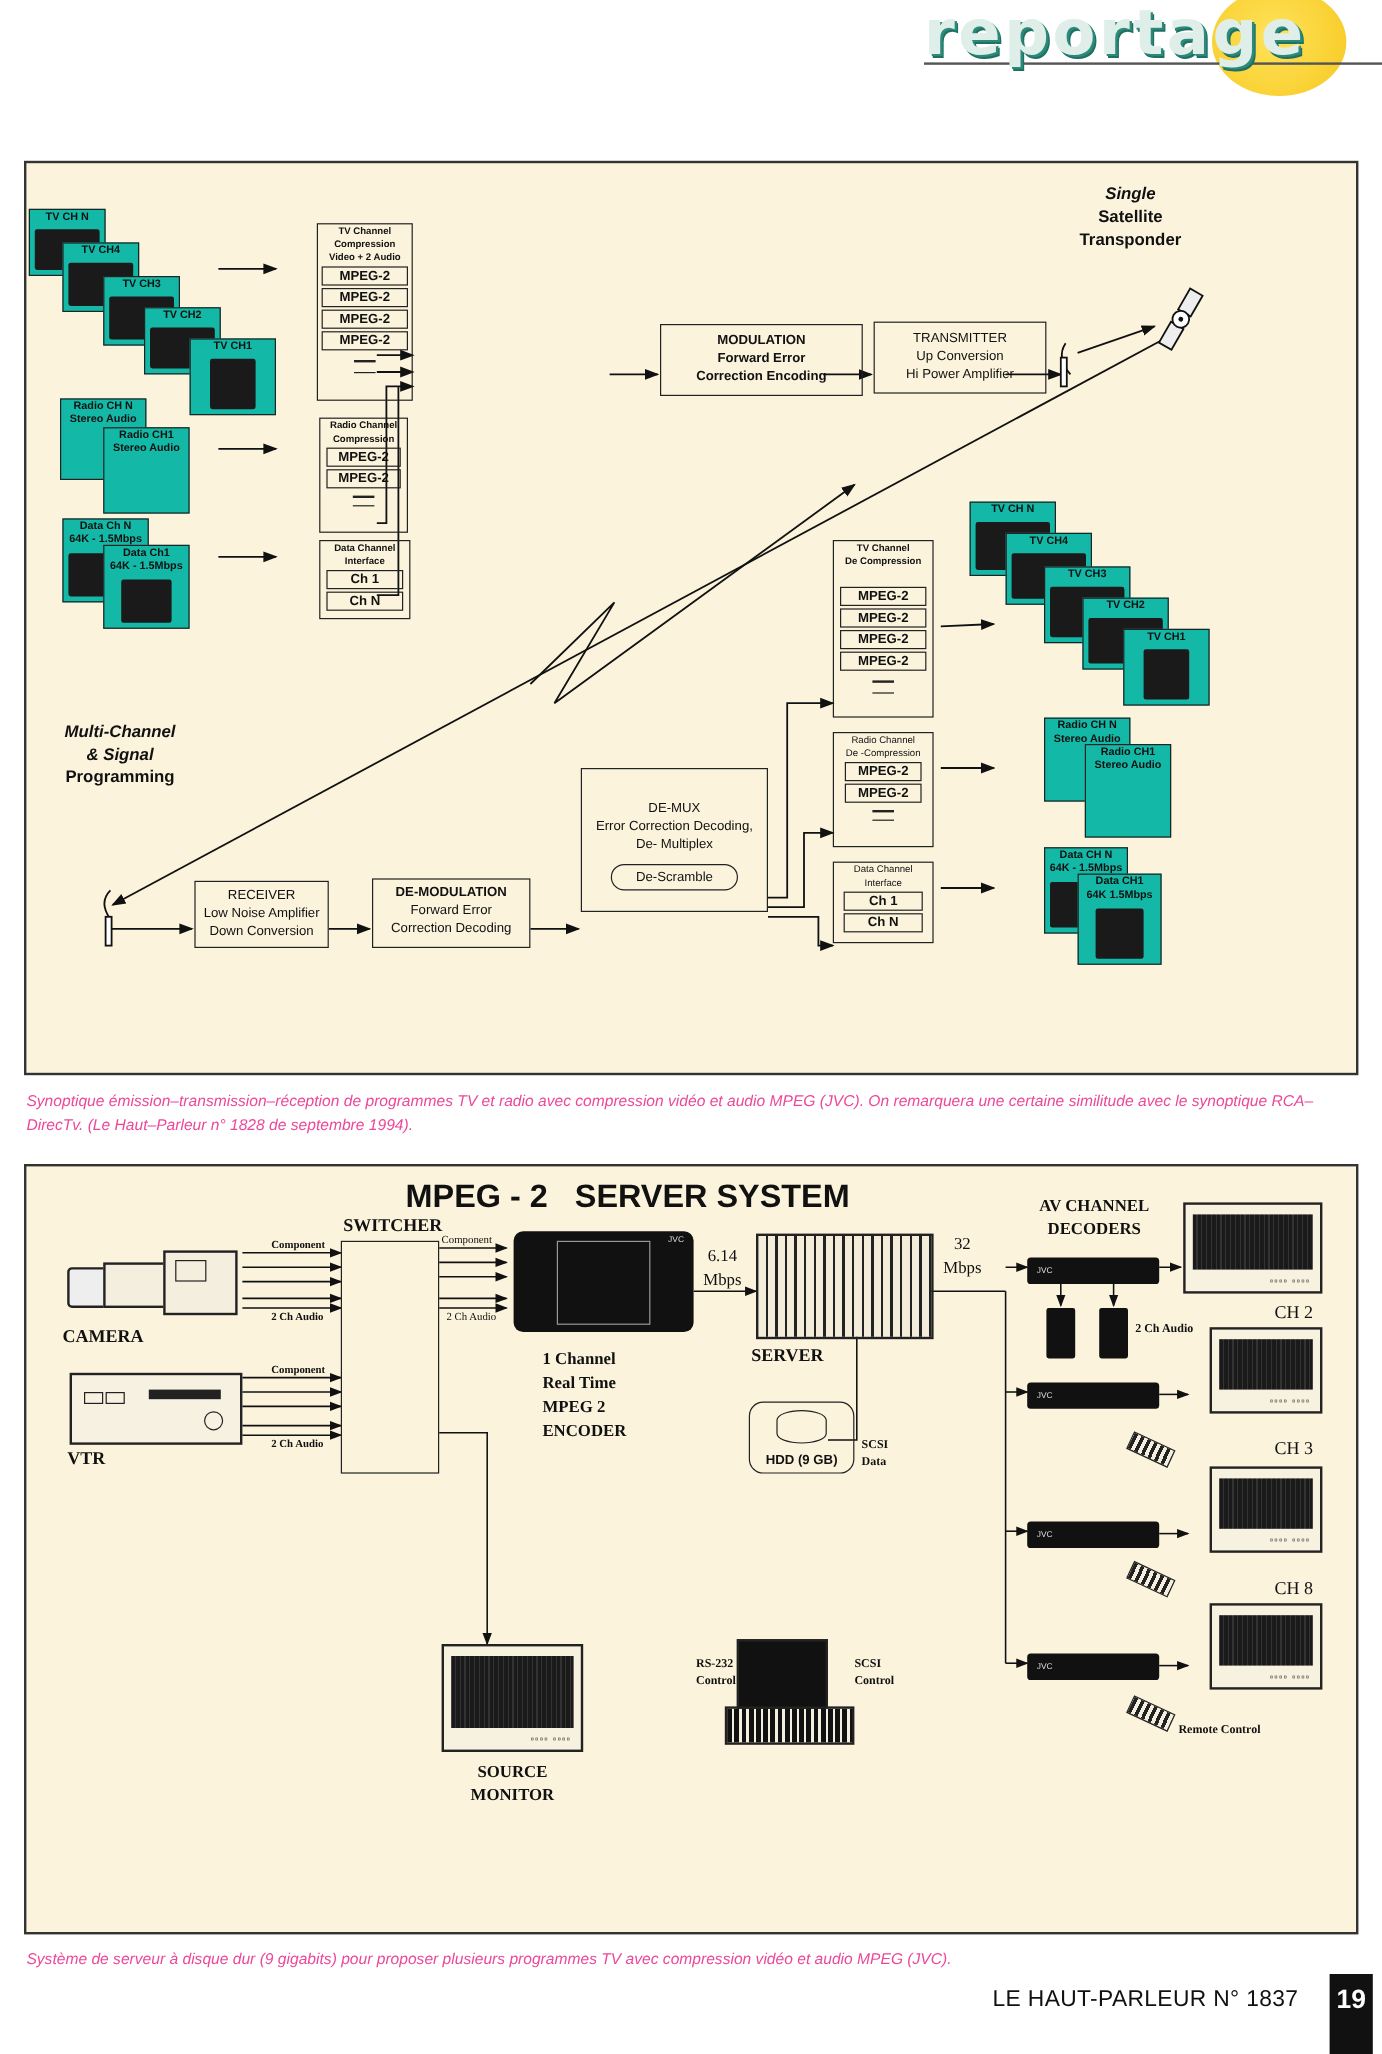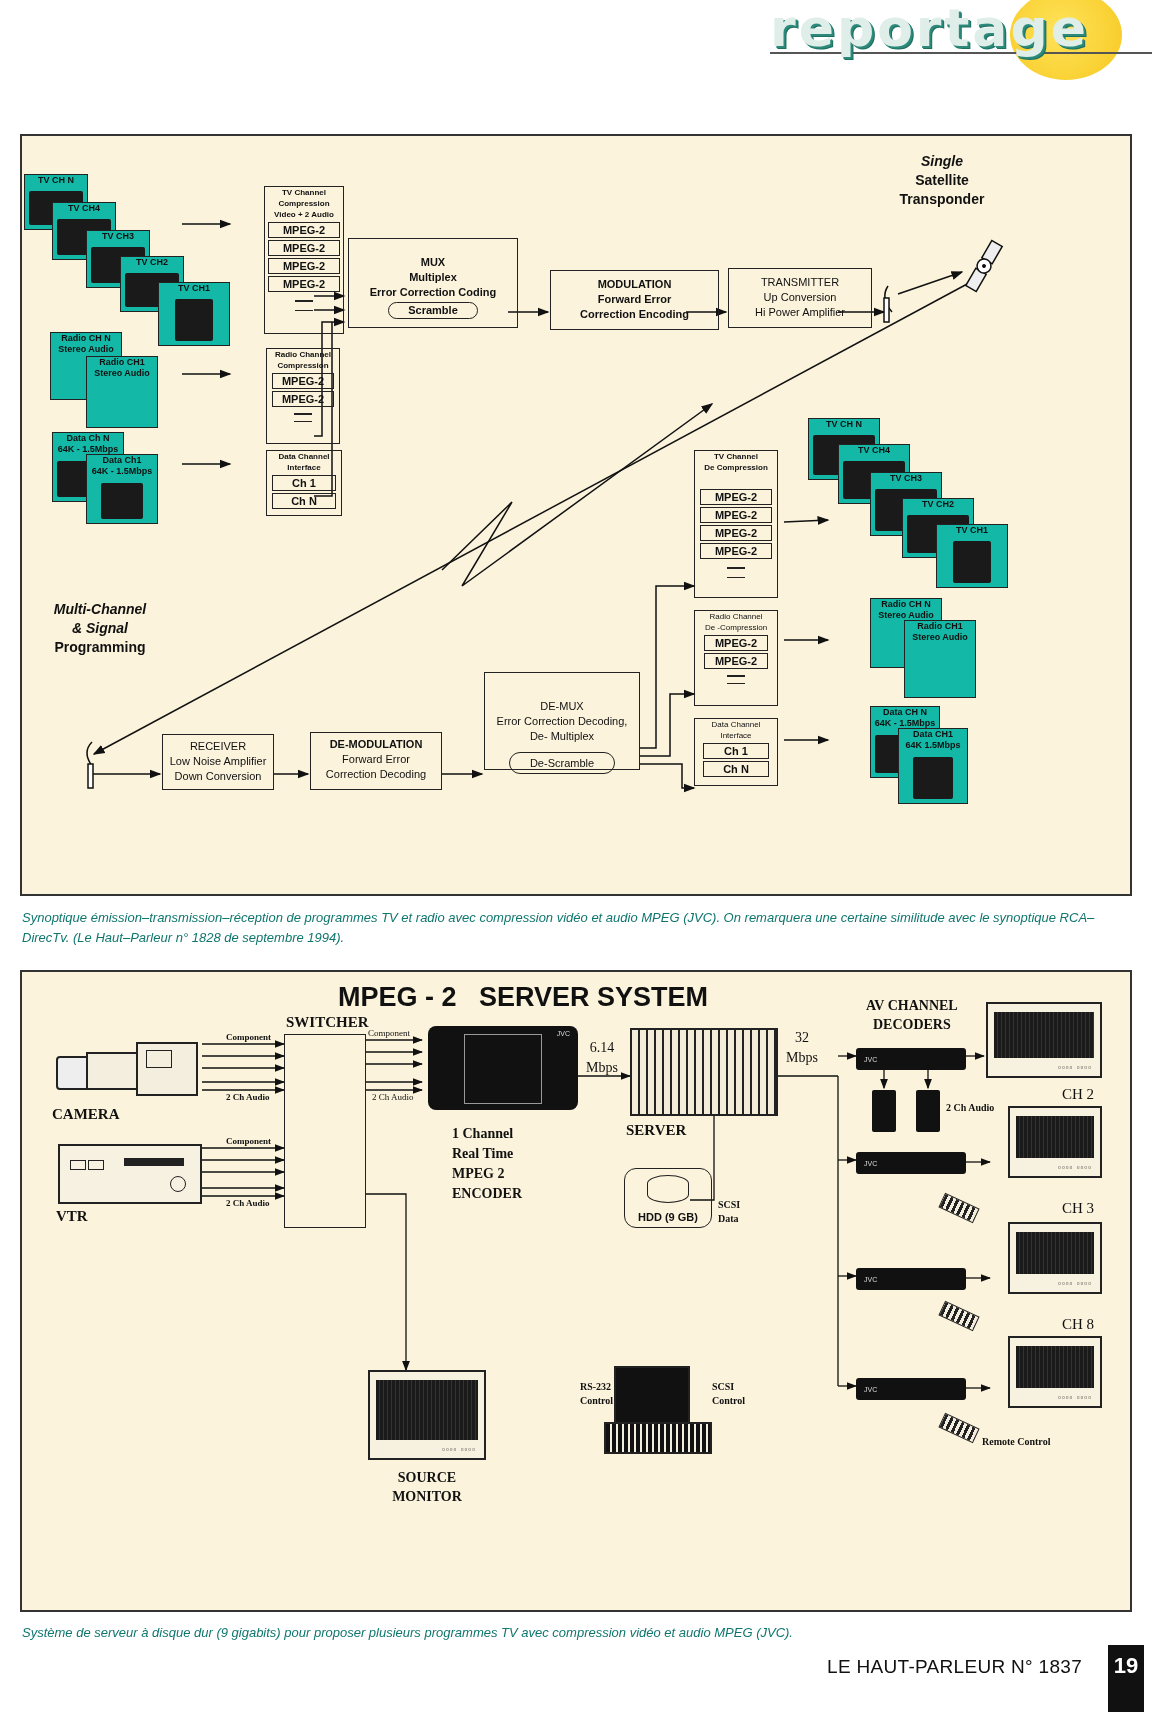--- a/index.html
+++ b/index.html
@@ -6,21 +6,21 @@
   body{width:1152px;height:1712px;position:relative;overflow:hidden;font-family:"Liberation Sans",sans-serif;color:#111;}
   .abs{position:absolute;}
   
   #hdr-line{left:770px;top:52px;width:382px;height:2px;background:#555;}
   #hdr-sun{left:1010px;top:-10px;width:112px;height:90px;border-radius:50%;background:radial-gradient(circle at 45% 45%,#ffe35a,#f6c820);}
   #hdr-title{left:770px;top:-2px;font-family:"DejaVu Sans",sans-serif;font-weight:bold;font-size:52px;letter-spacing:3px;color:#dfeee9;text-shadow:2px 2px 0 #2c8a7a,3px 3px 0 #1f6f62;}
   
   .panel{position:absolute;background:#fbf3dc;border:2px solid #333;box-sizing:border-box;}
   #panel1{left:20px;top:134px;width:1112px;height:762px;}
   #panel2{left:20px;top:970px;width:1112px;height:642px;padding-left:28px;}
-  .caption{position:absolute;font-size:13px;font-style:italic;color:#0f766e;line-height:20px;}
+  .caption{position:absolute;font-size:13px;font-style:italic;color:#ec4899;line-height:20px;}
   #cap1{left:22px;top:908px;width:1110px;}
   #cap2{left:22px;top:1623px;}
   #footer-mag{right:70px;top:1656px;font-size:19px;color:#111;letter-spacing:0.3px;}
   #footer-page{right:8px;top:1645px;width:36px;height:67px;background:#111;color:#fff;font-weight:bold;font-size:22px;text-align:center;padding-top:8px;box-sizing:border-box;}
   
   .box{position:absolute;border:1.5px solid #222;background:transparent;box-sizing:border-box;text-align:center;font-size:11px;line-height:15px;}
   .b{font-weight:bold;}
   .chip{display:block;margin:2px auto;border:1.5px solid #222;font-weight:bold;font-size:11px;line-height:14px;width:70px;}
   .dash{display:block;width:18px;height:1.5px;background:#222;margin:8px auto;}
   .card{position:absolute;background:#14b8a6;border:1.5px solid #222;box-sizing:border-box;font-size:9px;font-weight:bold;text-align:center;line-height:11px;}
@@ -142,26 +142,20 @@
       <span class="dash" style="margin:6px auto"></span>
   </div>
 
   <div class="box" style="left:244px;top:314px;width:76px;height:66px;font-size:8px;line-height:11px;">
     <div class="b">Data Channel</div>
     <div class="b">Interface</div>
     <span class="chip" style="width:62px">Ch 1</span>
     <span class="chip" style="width:62px">Ch N</span>
   </div>
 
-  <div class="box b" style="left:326px;top:102px;width:170px;height:90px;padding-top:16px;">
-    <div>MUX</div>
-    <div>Multiplex</div>
-    <div>Error Correction Coding</div>
-    <div style="margin:2px auto 0;width:88px;border:1.5px solid #222;border-radius:12px;">Scramble</div>
-  </div>
 
   <div class="box b" style="left:528px;top:134px;width:169px;height:60px;padding-top:6px;">
     <div>MODULATION</div>
     <div>Forward Error</div>
     <div>Correction Encoding</div>
   </div>
 
   <div class="box" style="left:706px;top:132px;width:144px;height:60px;padding-top:6px;">
     <div>TRANSMITTER</div>
     <div>Up Conversion</div>
@@ -173,21 +167,21 @@
     <div>Low Noise Amplifier</div>
     <div>Down Conversion</div>
   </div>
 
   <div class="box" style="left:288px;top:596px;width:132px;height:58px;padding-top:4px;">
     <div class="b">DE-MODULATION</div>
     <div>Forward Error</div>
     <div>Correction Decoding</div>
   </div>
 
-  <div class="box" style="left:462px;top:536px;width:156px;height:98px;padding-top:26px;">
+  <div class="box" style="left:462px;top:504px;width:156px;height:120px;padding-top:26px;">
     <div>DE-MUX</div>
     <div>Error Correction Decoding,</div>
     <div>De- Multiplex</div>
     <div style="margin:8px auto 0;width:104px;border:1.5px solid #222;border-radius:12px;line-height:20px;">De-Scramble</div>
   </div>
 
   <div class="box" style="left:672px;top:314px;width:84px;height:148px;font-size:8px;line-height:11px;">
     <div class="b">TV Channel</div>
     <div class="b">De Compression</div>
     <div style="height:14px"></div>

